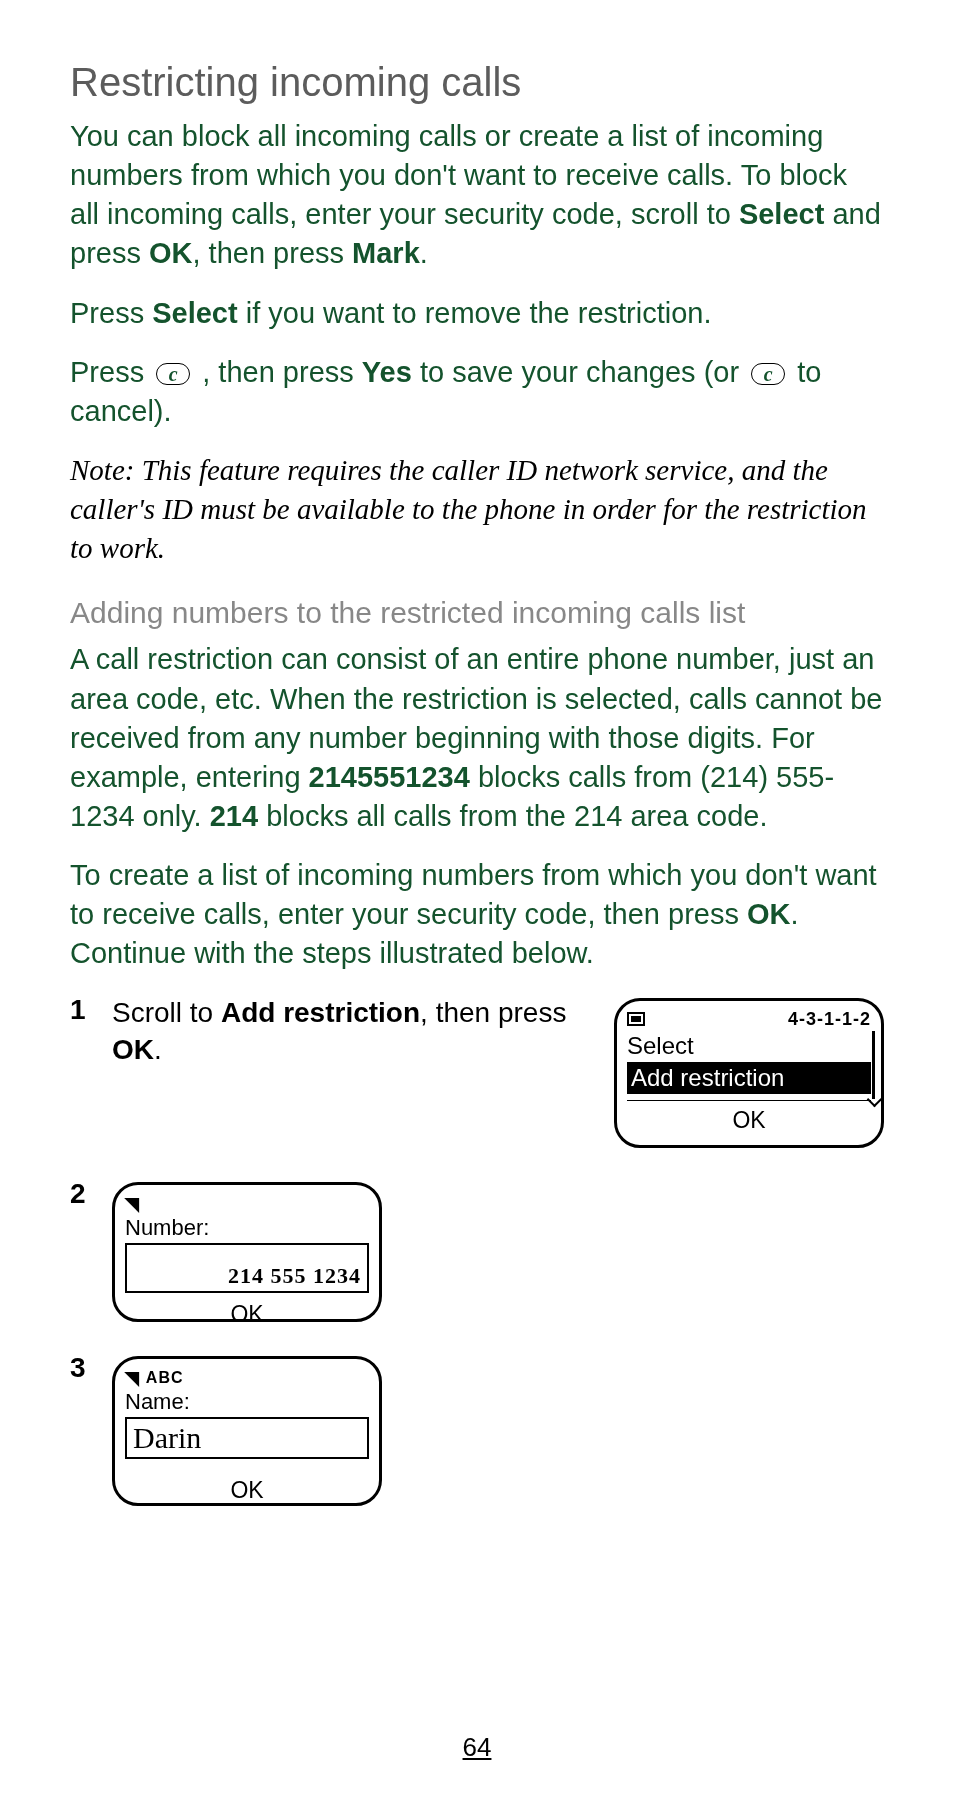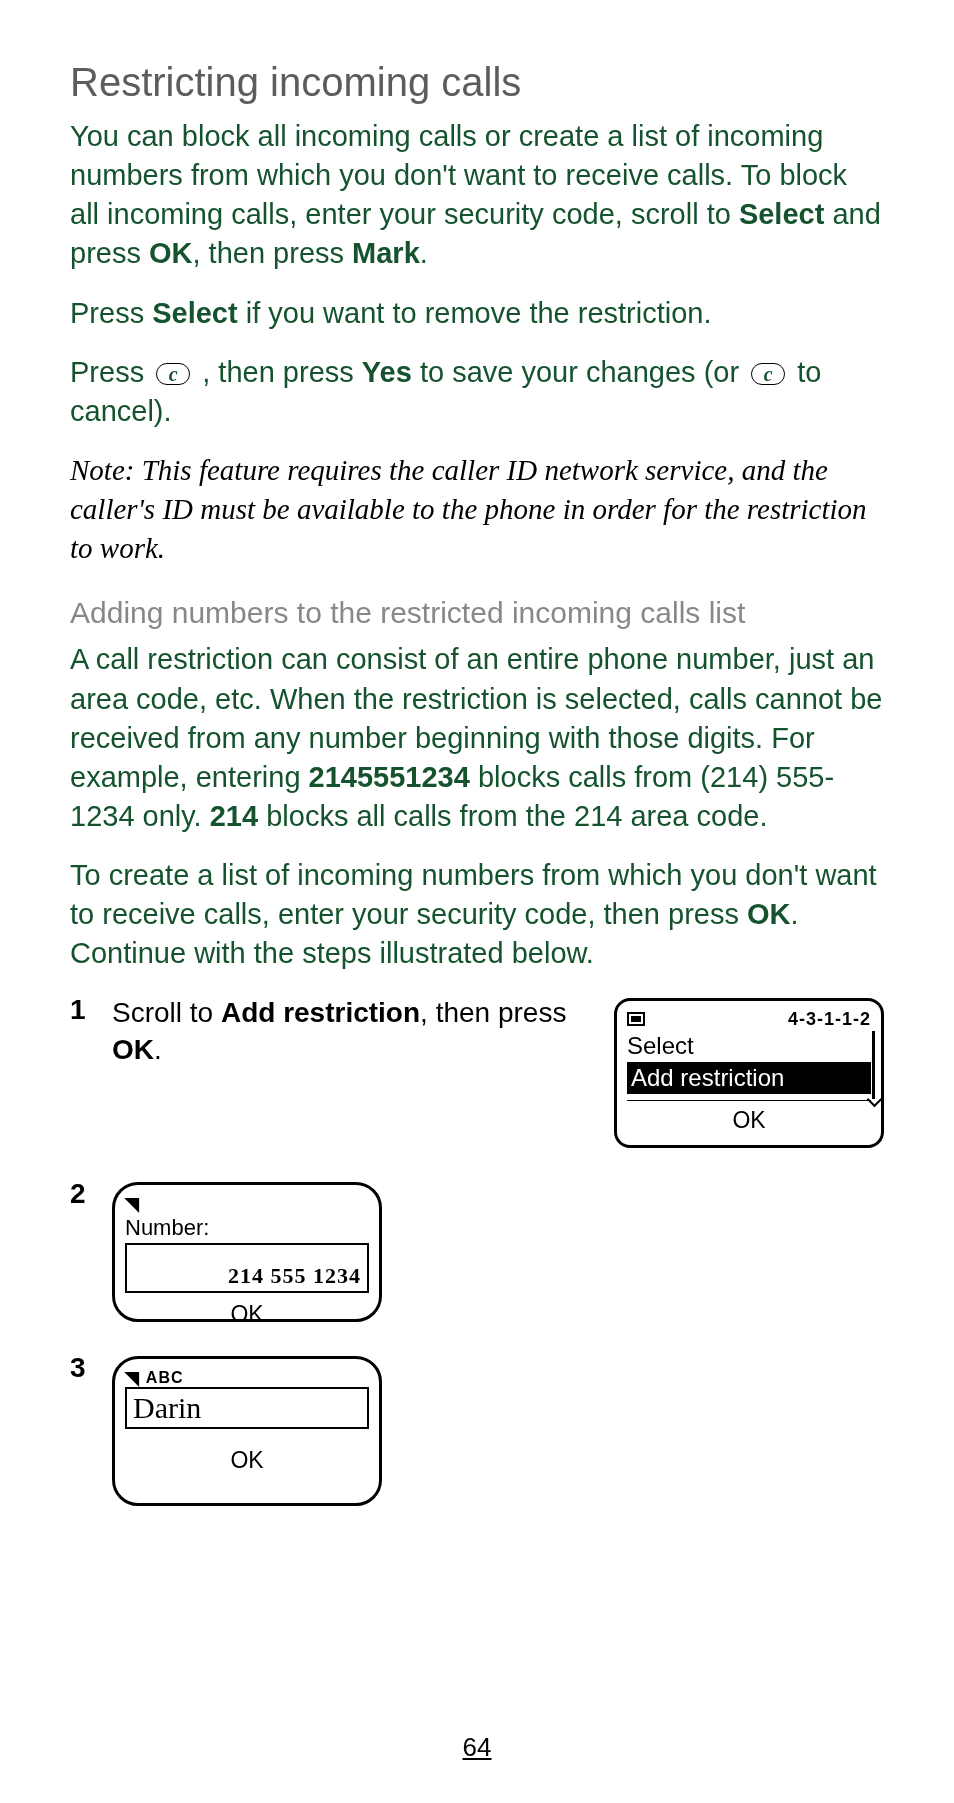--- a/index.html
+++ b/index.html
@@ -227,21 +227,21 @@
 
 <p class="body">
   <span>To create a list of incoming numbers from which you don't want to receive calls, enter your security code, then press </span><span class="bold">OK</span><span>. Continue with the steps illustrated below.</span>
 </p>
 
 <div class="step-row">
   <div class="step-num">1</div>
   <div class="step-text">
     <span> Scroll to </span><span class="bold">Add restriction</span><span>, then press </span><span class="bold">OK</span><span>.</span>
   </div>
-  <div class="phone-screen" style="height:150px;border-radius:16px;">
+  <div class="phone-screen" style="height:150px;">
     <div class="phone-inner">
       <div class="top-row">
         <div class="battery-icon"></div>
         <div>4-3-1-1-2</div>
       </div>
       <div class="select-label">Select</div>
       <div class="hl-row">Add restriction</div>
       <div class="ok-row">OK</div>
     </div>
     <div class="scroll-hint"></div>
@@ -264,19 +264,20 @@
 </div>
 
 <div class="step-row">
   <div class="step-num">3</div>
   <div class="phone-screen" style="height:150px;">
     <div class="phone-inner">
       <div class="abc-row">
         <div class="signal-icon">◥</div>
         <div>ABC</div>
       </div>
+      <div class="name-label">Name:</div>
       <div class="name-input-box">Darin</div>
       <div class="ok-row" style="border-top:none;margin-top:0;">OK</div>
     </div>
   </div>
 </div>
 
 <div class="page-num">64</div>
 
 </body></html>

